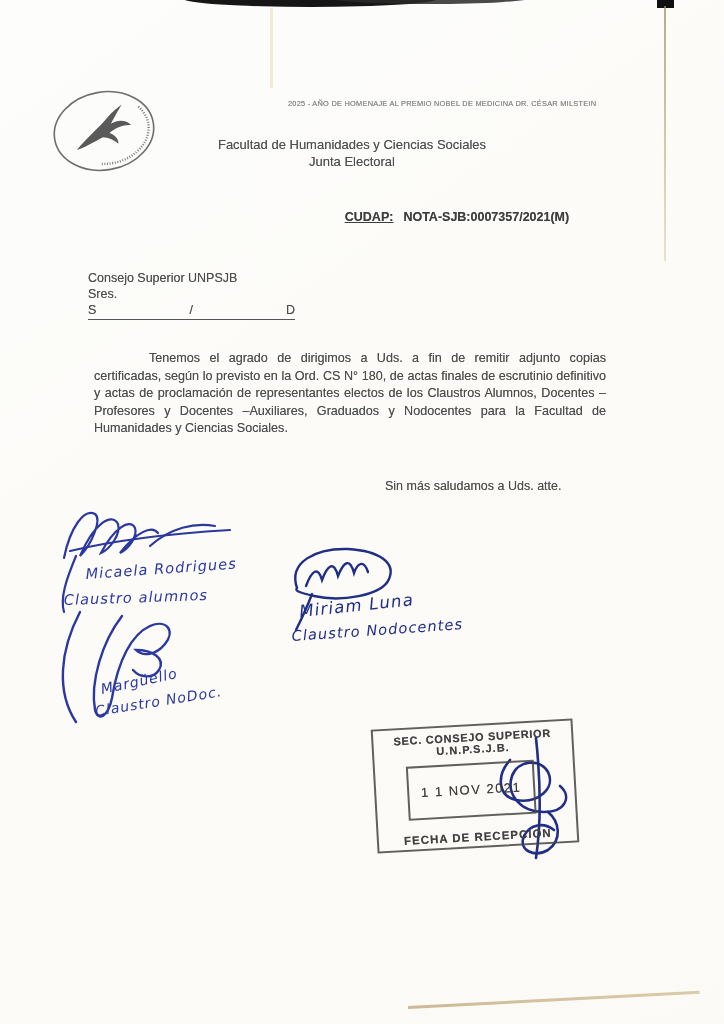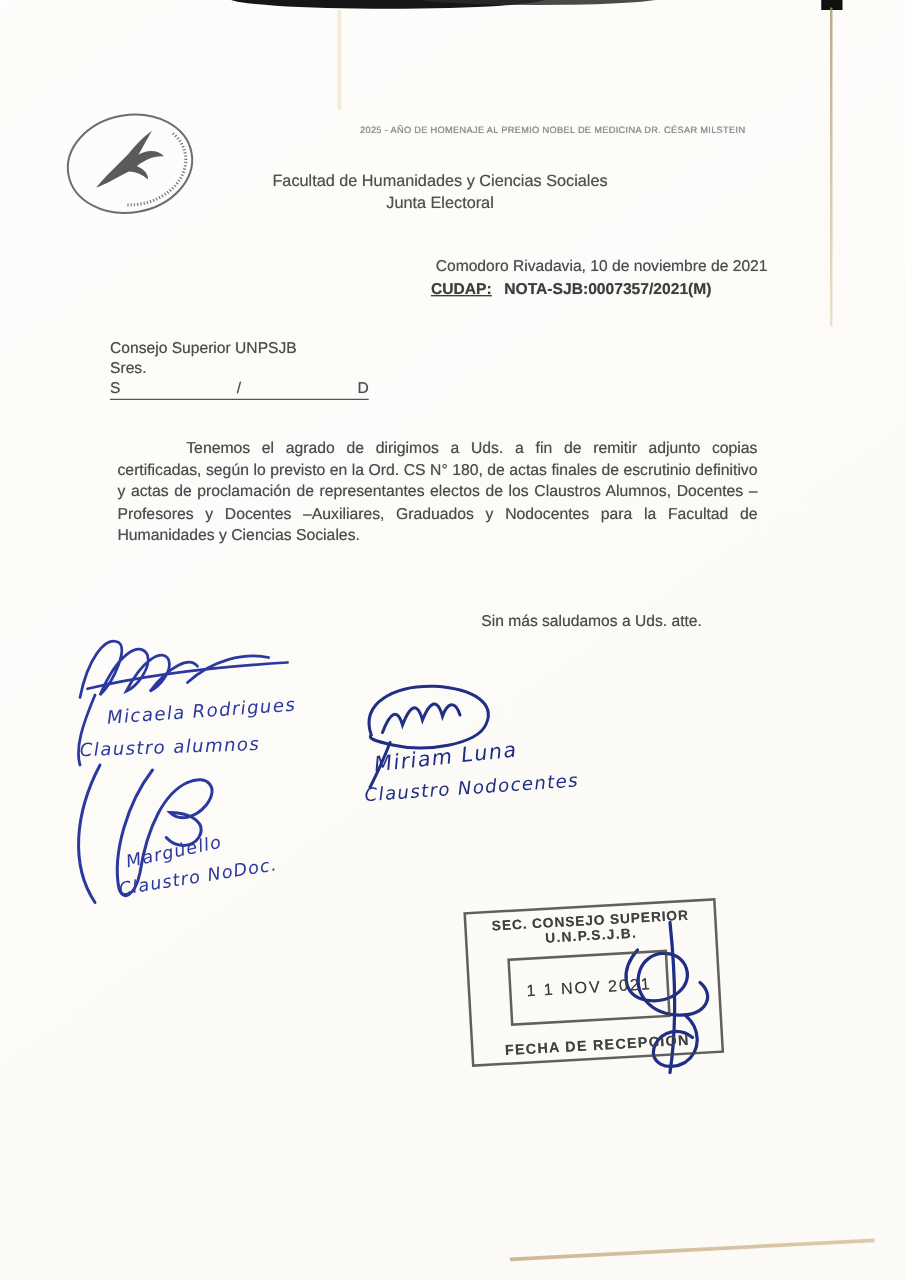--- a/index.html
+++ b/index.html
@@ -33,21 +33,21 @@
   .dateblock{position:absolute;left:300px;top:206px;width:314px;font-size:12.5px;}
   .dateline{text-align:right;}
   .cudap{font-weight:bold;text-align:center;margin-top:4px;color:#3d3d3d;}
   .cudap-label{text-decoration:underline;margin-right:10px;}
   .recipient{position:absolute;left:88px;top:271px;font-size:12.5px;line-height:15.5px;}
   .sd-line{display:flex;justify-content:space-between;width:207px;
     border-bottom:1.5px solid #555;padding-bottom:1px;margin-top:.5px;}
   .body-text{position:absolute;left:88px;top:344px;width:524px;
     font-size:12.6px;line-height:17.5px;text-align:justify;}
   .body-text p{margin:6px;text-indent:55px;}
-  .closing{position:absolute;left:385px;top:490px;font-size:12.5px;}
+  .closing{position:absolute;left:385px;top:479px;font-size:12.5px;}
   
   .sig-layer{position:absolute;left:0;top:0;}
   .hand{font-family:"DejaVu Sans", sans-serif;font-style:italic;}
   .h15{font-size:14.5px;letter-spacing:1.1px;}
   .h16{font-size:16.5px;letter-spacing:1.2px;}
   .h14{font-size:14px;letter-spacing:1px;}
   
   .stamp{position:absolute;left:374px;top:724px;width:198px;height:120px;
     border:2.5px solid rgba(68,68,68,.85);transform:rotate(-3.2deg);
     color:#414141;text-align:center;text-shadow:0 0 .5px rgba(70,70,70,.7);}
@@ -82,21 +82,20 @@
     </g>
   </svg>
 
   <div class="motto typed">2025 - AÑO DE HOMENAJE AL PREMIO NOBEL DE MEDICINA DR. CÉSAR MILSTEIN</div>
   <div class="letterhead typed">
     <div>Facultad de Humanidades y Ciencias Sociales</div>
     <div>Junta Electoral</div>
   </div>
 
   <div class="dateblock typed">
-    <div class="dateline">Comodoro Rivadavia, 10 de noviembre de 2021</div>
     <div class="cudap">
       <span class="cudap-label">CUDAP:</span><span>NOTA-SJB:0007357/2021(M)</span>
     </div>
   </div>
 
   <div class="recipient typed">
     <div>Consejo Superior UNPSJB</div>
     <div>Sres.</div>
     <div class="sd-line">
       <span>S</span>

